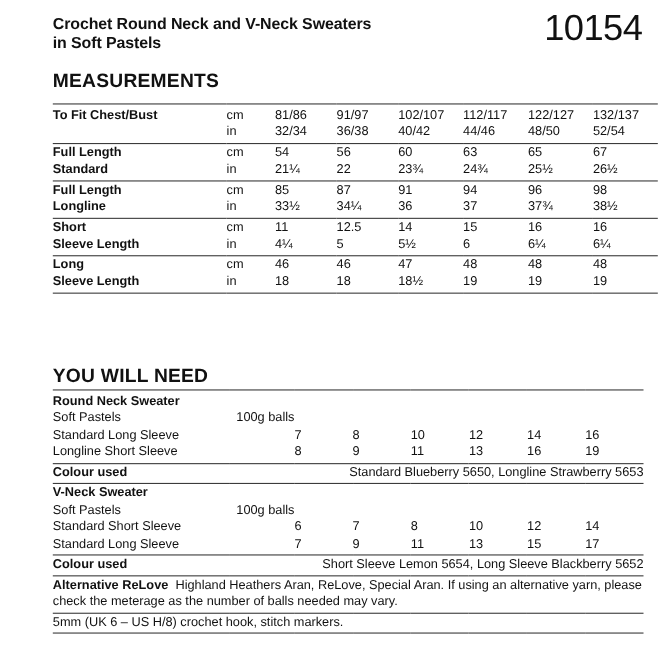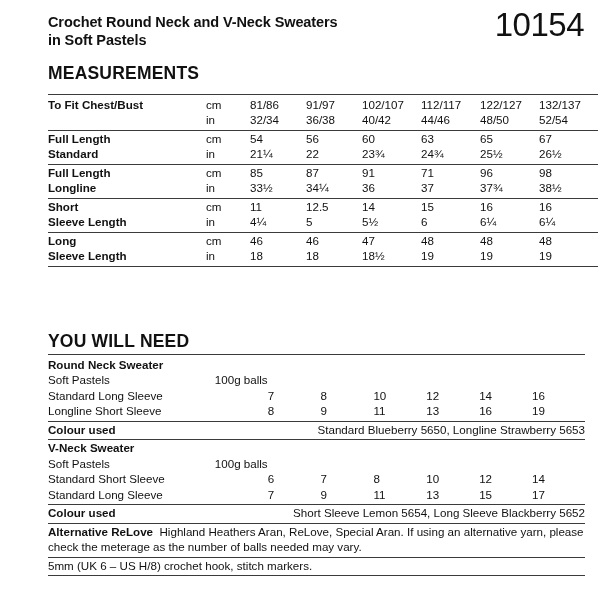--- a/index.html
+++ b/index.html
@@ -203,21 +203,21 @@
         <td class="label">Full Length
 Longline</td>
         <td class="unit">cm
 in</td>
         <td class="num">85
 33½</td>
         <td class="num">87
 34¼</td>
         <td class="num">91
 36</td>
-        <td class="num">71
+        <td class="num">94
 37</td>
         <td class="num">96
 37¾</td>
         <td class="num">98
 38½</td>
       </tr>
       <tr class="rule-bottom pad-b">
         <td class="label">Short
 Sleeve Length</td>
         <td class="unit">cm

